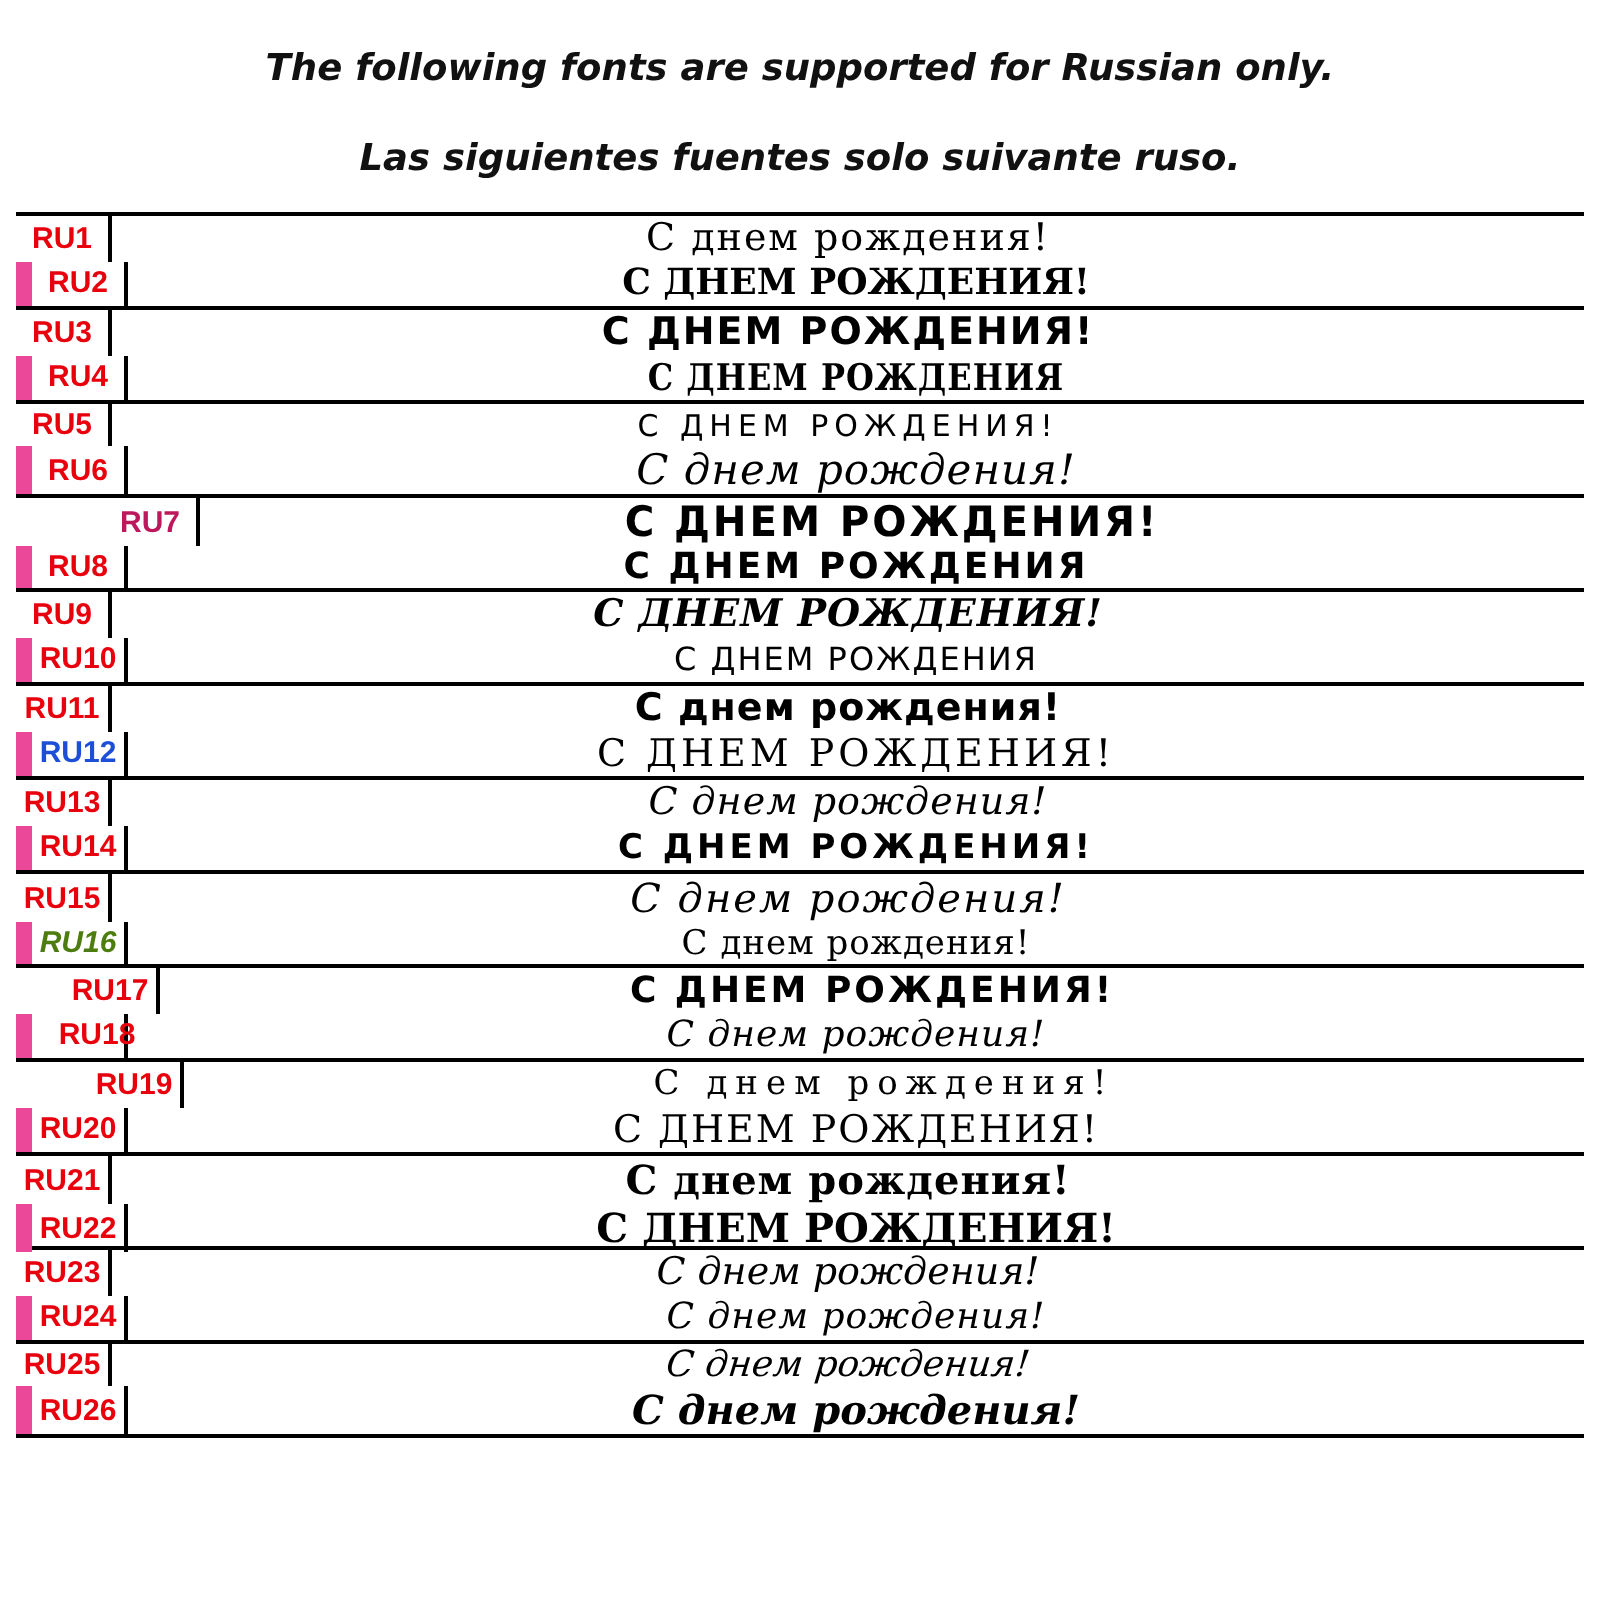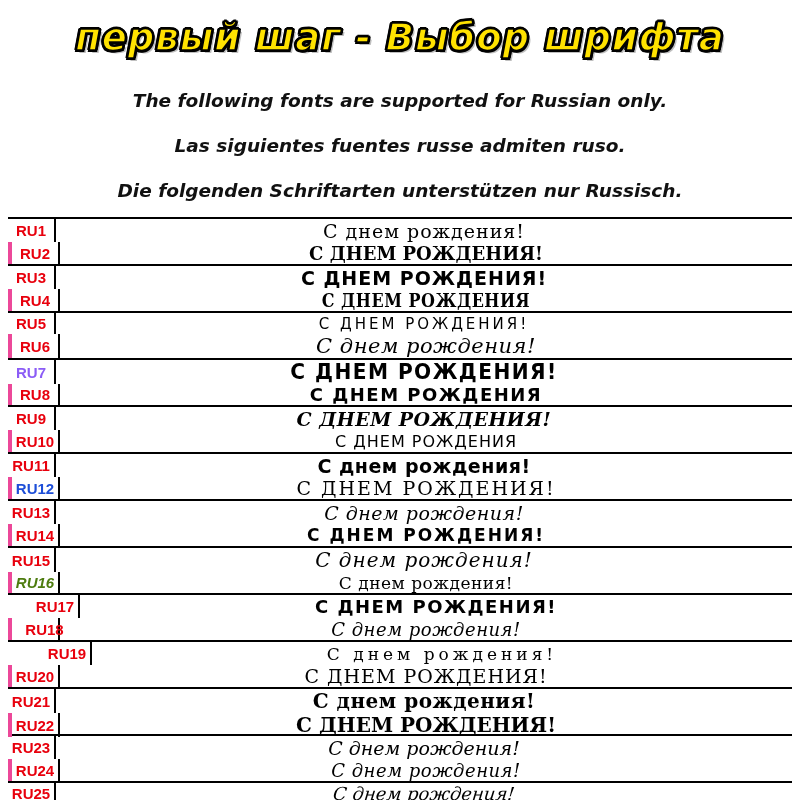--- a/index.html
+++ b/index.html
@@ -73,21 +73,21 @@
     flex-direction: column;
   }
   .cell {
     flex: 1 1 50%;
     display: flex;
     align-items: center;
     min-width: 0;
     position: relative;
   }
   .cell + .cell {
-    border-left: 4px solid #ec4899;
+    border-left: 8px solid #ec4899;
   }
   .tag {
     width: 48px;
     flex: 0 0 48px;
     display: flex;
     align-items: center;
     justify-content: center;
     font-family: "Liberation Sans", sans-serif;
     font-weight: bold;
     font-size: 15px;
@@ -134,28 +134,24 @@
   .s23 { font-family: "DejaVu Serif", serif; font-style: italic; font-size: 19px; letter-spacing: 0px; }
   .s24 { font-family: "DejaVu Serif", serif; font-style: italic; font-size: 18px; letter-spacing: 0.5px; }
   .s25 { font-family: "DejaVu Serif", serif; font-style: italic; font-size: 18px; letter-spacing: 0px; transform: skewX(-6deg); }
   .s26 { font-family: "DejaVu Serif", serif; font-weight: bold; font-style: italic; font-size: 20px; letter-spacing: 0px; }
 </style>
 </head>
 <body>
 
 <div class="page">
 
-  <div class="banner">
-    <div class="banner-text">первый шаг  -  Выбор шрифта</div>
-  </div>
 
   <div class="intro">
     <div class="intro-line">The following fonts are supported for Russian only.</div>
-    <div class="intro-line">Las siguientes fuentes russe admiten ruso.</div>
-    <div class="intro-line">Die folgenden Schriftarten unterstützen nur Russisch.</div>
+    <div class="intro-line">Las siguientes fuentes solo suivante ruso.</div>
   </div>
 
   <div class="table" id="font-table">
       <div class="row">
         <div class="cell">
           <div class="tag" style="color: rgb(232, 0, 13);">RU1</div>
           <div class="sample s1">С днем рождения!</div>
         </div>
         <div class="cell">
           <div class="tag" style="color: rgb(232, 0, 13);">RU2</div>
@@ -177,21 +173,21 @@
           <div class="tag" style="color: rgb(232, 0, 13);">RU5</div>
           <div class="sample s5">С ДНЕМ РОЖДЕНИЯ!</div>
         </div>
         <div class="cell">
           <div class="tag" style="color: rgb(232, 0, 13);">RU6</div>
           <div class="sample s6">С днем рождения!</div>
         </div>
       </div>
       <div class="row">
         <div class="cell">
-          <div class="tag" style="color: #8b5cf6;">RU7</div>
+          <div class="tag" style="color: #be185d; margin-left: 44px;">RU7</div>
           <div class="sample s7">С ДНЕМ РОЖДЕНИЯ!</div>
         </div>
         <div class="cell">
           <div class="tag" style="color: rgb(232, 0, 13);">RU8</div>
           <div class="sample s8">С ДНЕМ РОЖДЕНИЯ</div>
         </div>
       </div>
       <div class="row">
         <div class="cell">
           <div class="tag" style="color: rgb(232, 0, 13);">RU9</div>

